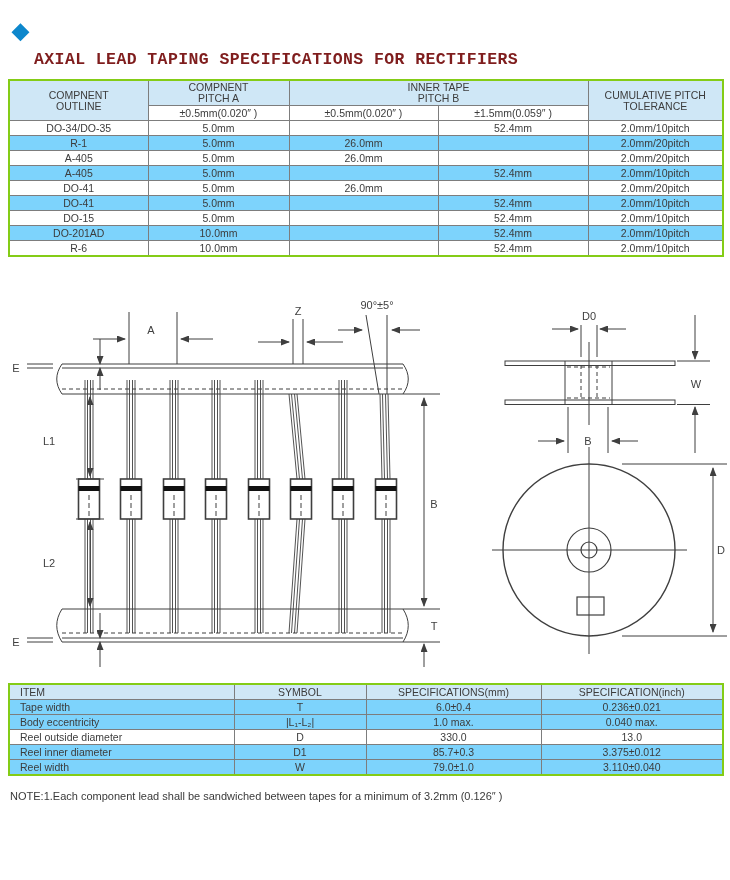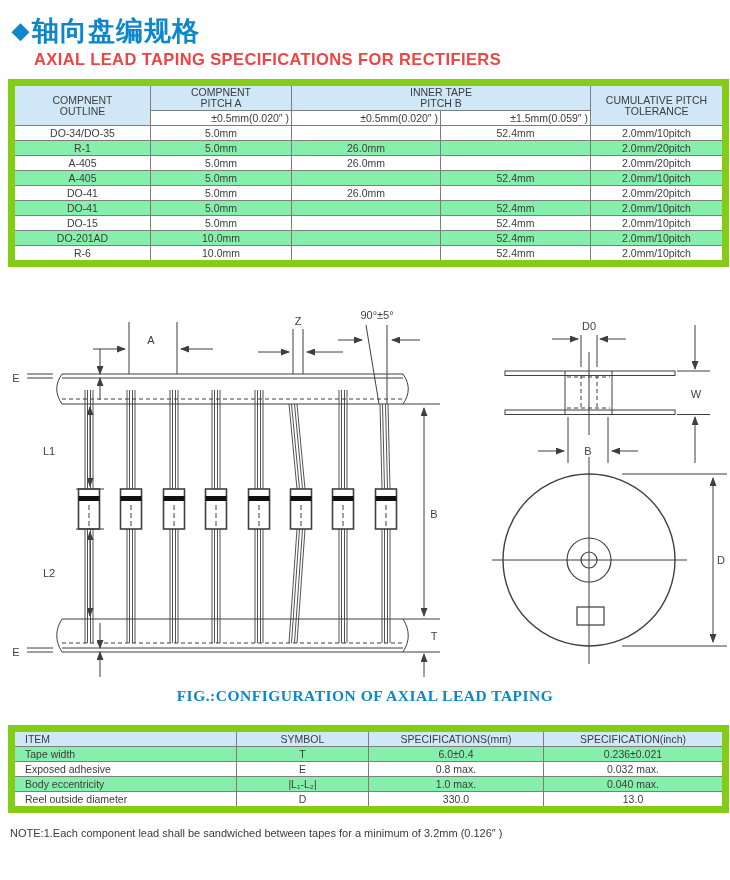--- a/index.html
+++ b/index.html
@@ -12,41 +12,41 @@
 
   
   .hdr { padding:16px 0 0 12px; }
   .title-zh {
     color:#0d87cc; font-size:27px; font-weight:bold;
     font-family:"Liberation Sans", sans-serif; letter-spacing:1px;
     display:flex; align-items:center; gap:2px; line-height:30px;
   }
   .diamond { font-size:22px; line-height:30px; }
   .title-en {
-    color:#ef4444; font-size:16.5px; font-weight:bold;
-    font-family:Liberation Sans, sans-serif; letter-spacing:0.4px;
+    color:#7f1d1d; font-size:16.5px; font-weight:bold;
+    font-family:Liberation Mono, monospace; letter-spacing:0.4px;
     margin:4px 0 0 22px;
   }
 
   
   table { border-collapse:collapse; table-layout:fixed;
           font-size:10.5px; color:#3c3c3c; }
   .t1 { width:714px; margin:10px 8px 0 8px; }
   .t2 { width:714px; margin:8px 8px; }
   th, td {
     border:1px solid #7d7d7d; text-align:center; vertical-align:middle;
     height:13px; line-height:12px; padding:1px 2px; font-weight:normal;
     overflow:hidden; white-space:nowrap;
   }
-  table { border:7px solid #84cc16; }
+  table { border:2px solid #84cc16; }
   .hd  { background:#cfe7f6; }
-  .alt { background:#86efac; }
+  .alt { background:#7dd3fc; }
   .pre { white-space:pre-line; line-height:11px; }
   .left { text-align:left; padding-left:10px; }
-  .h2row th { background:#fff;text-align:right; }
+  .h2row th { background:#fff; }
   .t1 thead th.big { height:24px; }
 
   
   .fig { display:block; margin:0; }
   .fig text { font-size:11px; fill:#3f3f3f; font-family:"Liberation Sans",sans-serif; }
   .caption {
     text-align:center; color:#0d87cc; font-weight:bold; font-size:15.5px;
     font-family:"Liberation Serif", serif; letter-spacing:0.5px;
     margin:2px 0 20px 0;
   }
@@ -55,21 +55,20 @@
   .notes { margin:12px 0 0 10px; font-size:11px; color:#3a3a3a; line-height:17px; }
 </style>
 </head>
 <body>
 
 <div class="page">
 
   <div class="hdr">
     <div class="title-zh">
       <span class="diamond">◆</span>
-      <span>轴向盘编规格</span>
     </div>
     <div class="title-en">AXIAL LEAD TAPING SPECIFICATIONS FOR RECTIFIERS</div>
   </div>
 
   <table class="t1">
     <colgroup>
         <col style="width:139px">
         <col style="width:141px">
         <col style="width:149px">
         <col style="width:150px">
@@ -425,21 +424,20 @@
       <text x="16" y="389">E</text>
       <text x="434" y="251">B</text>
       <text x="434" y="373">T</text>
       <text x="589" y="63">D0</text>
       <text x="696" y="131">W</text>
       <text x="588" y="188">B</text>
       <text x="721" y="297">D</text>
     </g>
   </svg>
 
-  <div class="caption">FIG.:CONFIGURATION OF AXIAL LEAD TAPING</div>
 
   <table class="t2">
     <colgroup>
         <col style="width:225px">
         <col style="width:132px">
         <col style="width:175px">
         <col style="width:182px">
       </colgroup>
     <thead>
       <tr>
@@ -449,38 +447,44 @@
         <th class="hd">SPECIFICATION(inch)</th>
       </tr>
     </thead>
     <tbody>
       <tr class="alt">
           <td class="left">Tape width</td>
           <td>T</td>
           <td>6.0±0.4</td>
           <td>0.236±0.021</td>
         </tr>
-      <tr>
-          <td class="left">Exposed adhesive</td>
-          <td>E</td>
-          <td>0.8 max.</td>
-          <td>0.032 max.</td>
-        </tr>
       <tr class="alt">
           <td class="left">Body eccentricity</td>
           <td>|L₁-L₂|</td>
           <td>1.0 max.</td>
           <td>0.040 max.</td>
         </tr>
       <tr>
           <td class="left">Reel outside diameter</td>
           <td>D</td>
           <td>330.0</td>
           <td>13.0</td>
         </tr>
+      <tr class="alt">
+          <td class="left">Reel inner diameter</td>
+          <td>D1</td>
+          <td>85.7+0.3</td>
+          <td>3.375±0.012</td>
+        </tr>
+      <tr class="alt">
+          <td class="left">Reel width</td>
+          <td>W</td>
+          <td>79.0±1.0</td>
+          <td>3.110±0.040</td>
+        </tr>
     </tbody>
   </table>
 
   <div class="notes">
     <div><span>NOTE:</span><span>1.Each component lead shall be sandwiched between tapes for a minimum of 3.2mm (0.126″ )</span></div>
 
   </div>
 
 </div>
 

